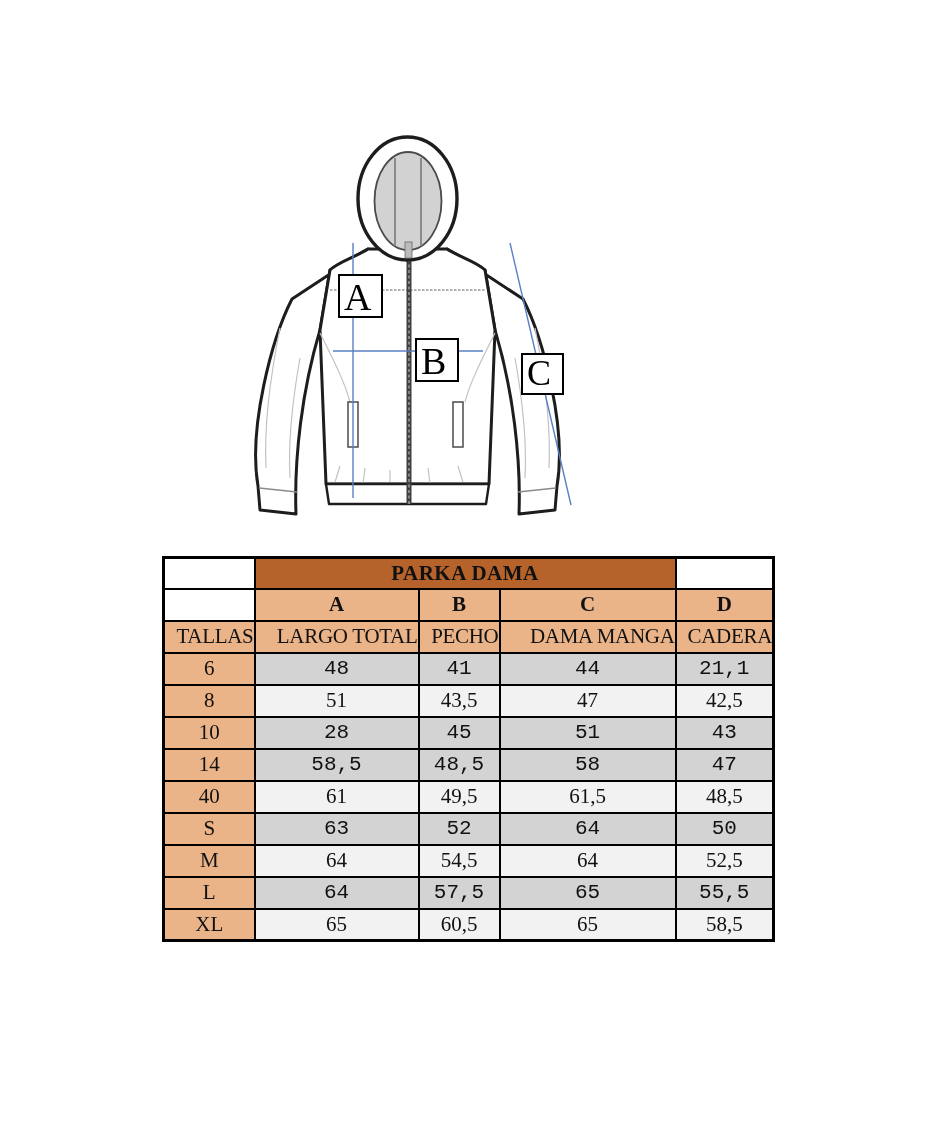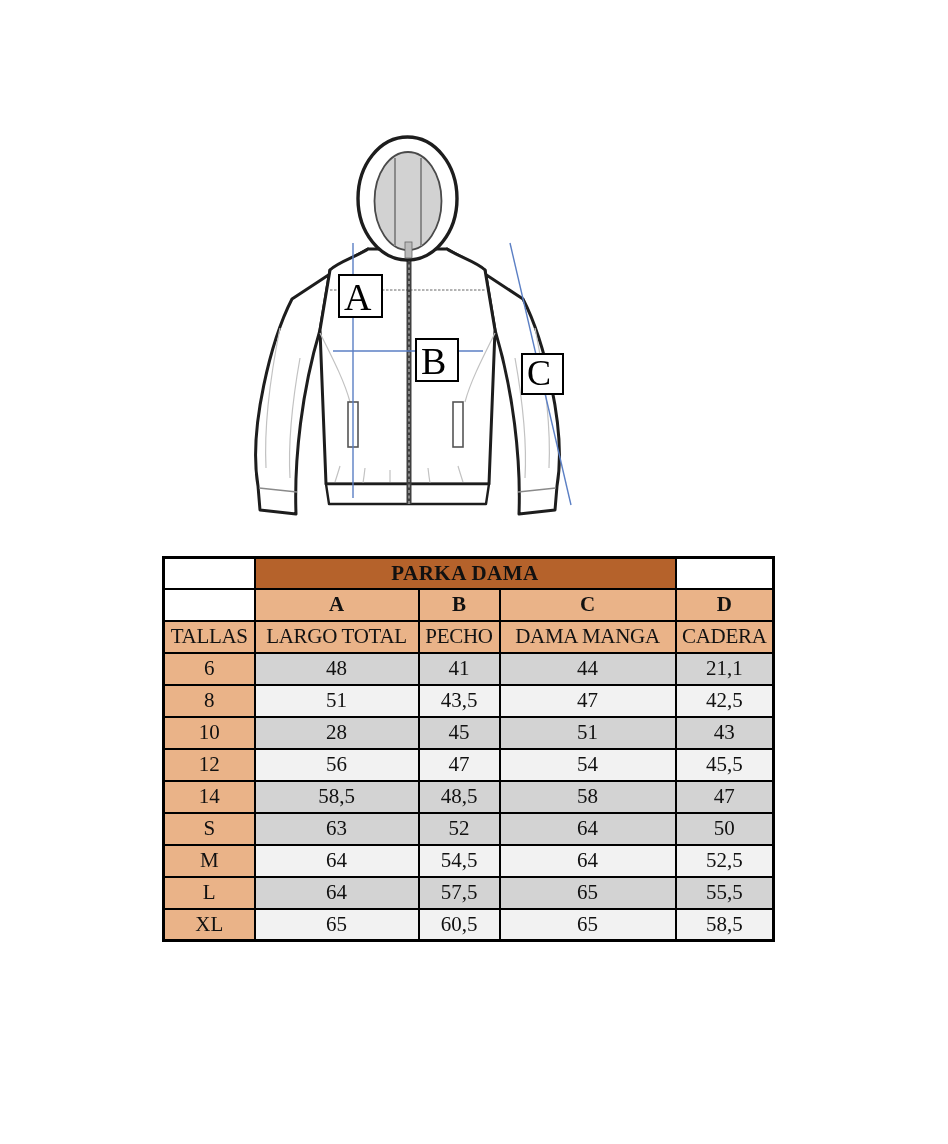--- a/index.html
+++ b/index.html
@@ -68,23 +68,23 @@
     font-size: 21px;
     color: #111111;
     overflow: hidden;
     white-space: nowrap;
   }
   .size-table tr { height: 32px; margin-top: 45px; }
   .size-table tr.r-title { height: 31px; }
   td.cell-white  { background: #ffffff; }
   td.cell-title  { background: var(--header-bg, #b5622b); font-weight: bold; letter-spacing: 0.5px; }
   td.cell-letter { background: var(--subheader-bg, #eab388); font-weight: bold; }
-  td.cell-colhdr { background: var(--subheader-bg, #eab388); letter-spacing: -0.3px; }
+  td.cell-colhdr { background: var(--subheader-bg, #eab388); letter-spacing: -0.3px; text-align: right; }
   td.size-cell   { background: var(--subheader-bg, #eab388); }
-  tr.even td.value-cell { background: var(--row-even-bg, #d3d3d3); }
+  tr.even td.value-cell { background: var(--row-even-bg, #d3d3d3); font-family: Liberation Mono, monospace; }
   tr.odd  td.value-cell { background: var(--row-odd-bg,  #f2f2f2); }
 </style>
 </head>
 <body>
 
 <div class="page">
 
   <div class="diagram-wrap">
     <svg viewBox="0 0 350 400">
 
@@ -188,34 +188,34 @@
           <td class="value-cell">47</td>
           <td class="value-cell">42,5</td>
         </tr>
         <tr class="even">
           <td class="size-cell">10</td>
           <td class="value-cell">28</td>
           <td class="value-cell">45</td>
           <td class="value-cell">51</td>
           <td class="value-cell">43</td>
         </tr>
-        <tr class="odd">
-          <td class="size-cell">12</td>
-          <td class="value-cell">56</td>
-          <td class="value-cell">47</td>
-          <td class="value-cell">54</td>
-          <td class="value-cell">45,5</td>
-        </tr>
         <tr class="even">
           <td class="size-cell">14</td>
           <td class="value-cell">58,5</td>
           <td class="value-cell">48,5</td>
           <td class="value-cell">58</td>
           <td class="value-cell">47</td>
         </tr>
+        <tr class="odd">
+          <td class="size-cell">40</td>
+          <td class="value-cell">61</td>
+          <td class="value-cell">49,5</td>
+          <td class="value-cell">61,5</td>
+          <td class="value-cell">48,5</td>
+        </tr>
         <tr class="even">
           <td class="size-cell">S</td>
           <td class="value-cell">63</td>
           <td class="value-cell">52</td>
           <td class="value-cell">64</td>
           <td class="value-cell">50</td>
         </tr>
         <tr class="odd">
           <td class="size-cell">M</td>
           <td class="value-cell">64</td>

